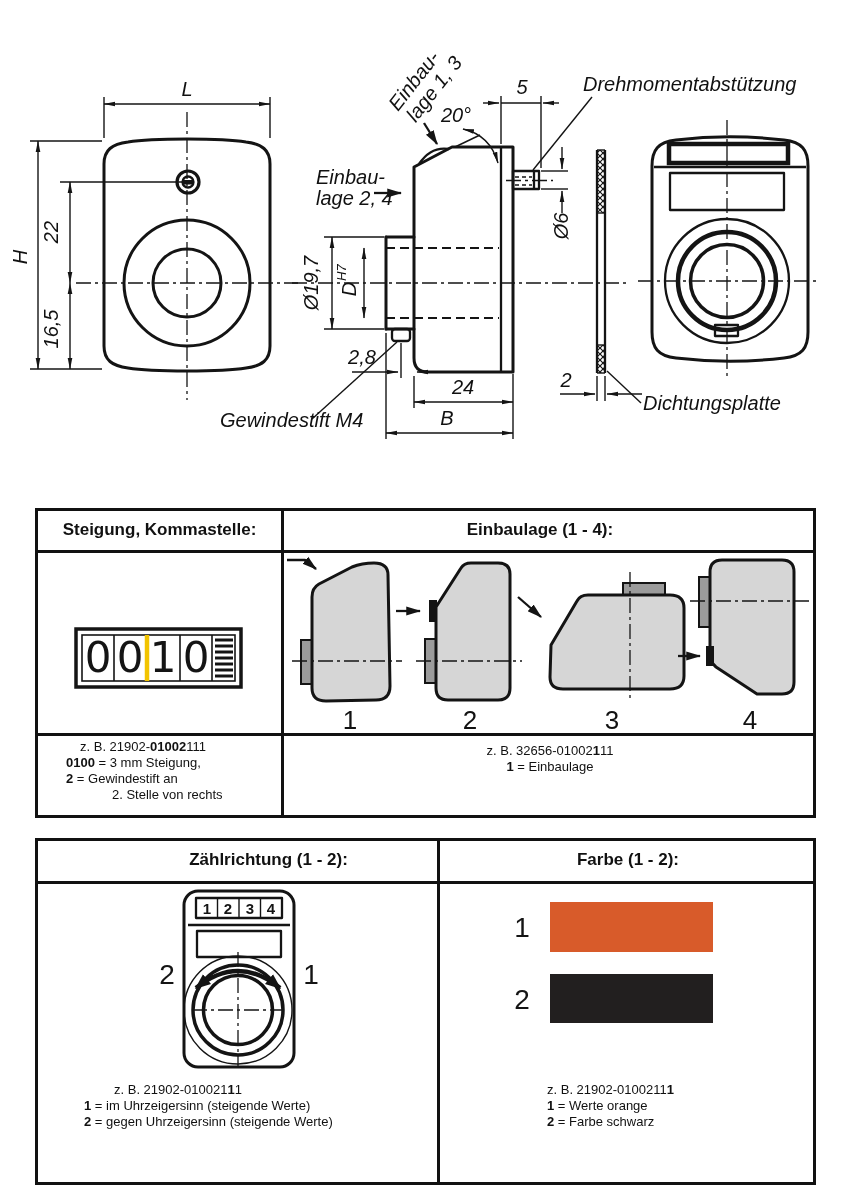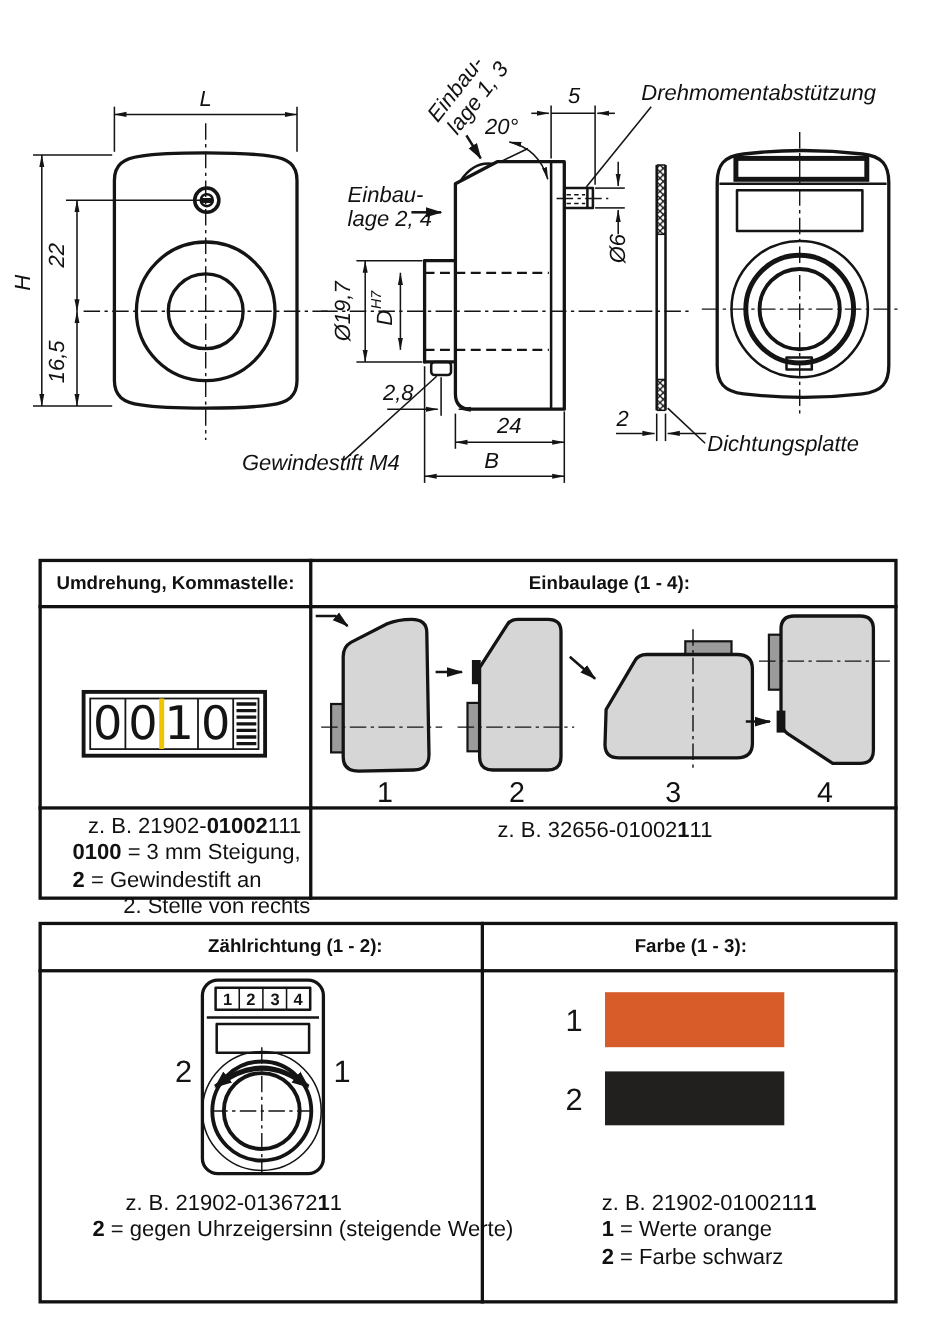--- a/index.html
+++ b/index.html
@@ -6,21 +6,21 @@
   .page{position:relative;width:848px;height:1200px;background:#fff;overflow:hidden;
         font-family:"Liberation Sans",sans-serif;color:#111;}
   .abs{position:absolute;}
   
   .box{position:absolute;border:3px solid #111;box-sizing:border-box;}
   .hline,.vline{position:absolute;background:#111;}
   
   .th{position:absolute;display:flex;align-items:center;justify-content:center;text-align:center;
       font-weight:bold;font-size:17px;line-height:1.18;}
   
-  .cap{position:absolute;font-size:20px;line-height:1.22;white-space:nowrap;}
+  .cap{position:absolute;font-size:13px;line-height:1.22;white-space:nowrap;}
   .cap b{font-weight:bold;}
   .cap .ind1{padding-left:14px;}
   .cap .ind2{padding-left:46px;}
   .cap .ind3{padding-left:30px;}
   .cap.center{text-align:center;}
   
   .ol{fill:none;stroke:#141414;stroke-width:3;stroke-linejoin:round;stroke-linecap:round;}
   .m2{fill:none;stroke:#141414;stroke-width:2.3;stroke-linejoin:round;}
   .thin{fill:none;stroke:#141414;stroke-width:1.4;}
   .cl{fill:none;stroke:#141414;stroke-width:1.3;stroke-dasharray:15 4 3 4;}
@@ -194,24 +194,24 @@
     </g>
   </svg>
 
   <div class="box" style="left:35px;top:508px;width:781px;height:310px"></div>
   <div class="vline" style="left:281px;top:508px;width:3px;height:310px"></div>
   <div class="hline" style="left:35px;top:550px;width:781px;height:3px"></div>
   <div class="hline" style="left:35px;top:733px;width:781px;height:3px"></div>
 
   <div class="th" style="left:38px;top:509px;width:243px;height:42px">
     <div>
-      <div>Umdrehung, Kommastelle:</div>
+      <div>Steigung, Kommastelle:</div>
     </div>
   </div>
-  <div class="th" style="left:291px;top:509px;width:526px;height:42px">
+  <div class="th" style="left:277px;top:509px;width:526px;height:42px">
     <div>Einbaulage (1 - 4):</div>
   </div>
 
   <svg class="abs" style="left:70px;top:620px" width="180" height="76" viewBox="70 620 180 76">
     <rect x="76" y="629" width="165" height="58" fill="#fff" stroke="#141414" stroke-width="3.5"></rect>
     <rect x="82" y="635" width="153" height="46" fill="#fff" stroke="#141414" stroke-width="1.6"></rect>
     <line x1="114" y1="635" x2="114" y2="681" stroke="#141414" stroke-width="1.6"></line>
     <line x1="180" y1="635" x2="180" y2="681" stroke="#141414" stroke-width="1.6"></line>
     <line x1="212" y1="635" x2="212" y2="681" stroke="#141414" stroke-width="1.6"></line>
     <line x1="147" y1="635" x2="147" y2="681" stroke-width="4.5" stroke="#f2c400"></line>
@@ -279,31 +279,32 @@
   </svg>
 
   <div class="cap" style="left:66px;top:739px">
     <div class="ind1"><span>z. B. 21902-</span><b>01002</b><span>111</span></div>
     <div><b>0100</b><span> = 3 mm Steigung,</span></div>
     <div><b>2</b><span> = Gewindestift an</span></div>
     <div class="ind2"><span>2. Stelle von rechts</span></div>
   </div>
   <div class="cap center" style="left:284px;top:743px;width:532px">
     <div><span>z. B. 32656-01002</span><b>1</b><span>11</span></div>
+    <div><b>1</b><span> = Einbaulage</span></div>
   </div>
 
   <div class="box" style="left:35px;top:838px;width:781px;height:347px"></div>
   <div class="vline" style="left:437px;top:838px;width:3px;height:347px"></div>
   <div class="hline" style="left:35px;top:881px;width:781px;height:3px"></div>
 
   <div class="th" style="left:38px;top:839px;width:461px;height:43px">
     <div>Zählrichtung (1 - 2):</div>
   </div>
   <div class="th" style="left:443px;top:839px;width:370px;height:43px">
-    <div>Farbe (1 - 3):</div>
+    <div>Farbe (1 - 2):</div>
   </div>
 
   <svg class="abs" style="left:158px;top:886px" width="164" height="186" viewBox="158 886 164 186">
     <defs>
       <marker id="arrC" viewBox="0 0 12 12" refX="10" refY="6" markerWidth="17" markerHeight="17" markerUnits="userSpaceOnUse" orient="auto-start-reverse">
         <path d="M0,1.5 L11,6 L0,10.5 Z" fill="#141414"></path>
       </marker>
     </defs>
     <rect x="184" y="891" width="110" height="176" rx="14" fill="#fff" stroke="#141414" stroke-width="3"></rect>
     <rect class="m2" x="196" y="898" width="86" height="20" fill="#fff"></rect>
@@ -329,21 +330,22 @@
   </svg>
 
   <svg class="abs" style="left:440px;top:880px" width="380" height="160" viewBox="440 880 380 160">
     <rect x="550" y="902" width="163" height="50" fill="#d85b2a"></rect>
     <rect x="550" y="974" width="163" height="49" fill="#221f1f"></rect>
     <text x="522" y="937" style="font:28px 'Liberation Sans',sans-serif" fill="#141414" text-anchor="middle">1</text>
     <text x="522" y="1009" style="font:28px 'Liberation Sans',sans-serif" fill="#141414" text-anchor="middle">2</text>
   </svg>
 
   <div class="cap" style="left:84px;top:1082px">
-    <div class="ind3"><span>z. B.  21902-013672</span><b>1</b><span>1</span></div>
+    <div class="ind3"><span>z. B.  21902-010021</span><b>1</b><span>1</span></div>
+    <div><b>1</b><span> = im Uhrzeigersinn (steigende Werte)</span></div>
     <div><b>2</b><span> = gegen Uhrzeigersinn (steigende Werte)</span></div>
   </div>
   <div class="cap" style="left:547px;top:1082px">
     <div><span>z. B. 21902-0100211</span><b>1</b></div>
     <div><b>1</b><span> = Werte orange</span></div>
     <div><b>2</b><span> = Farbe schwarz</span></div>
   </div>
 
 </div>
 

